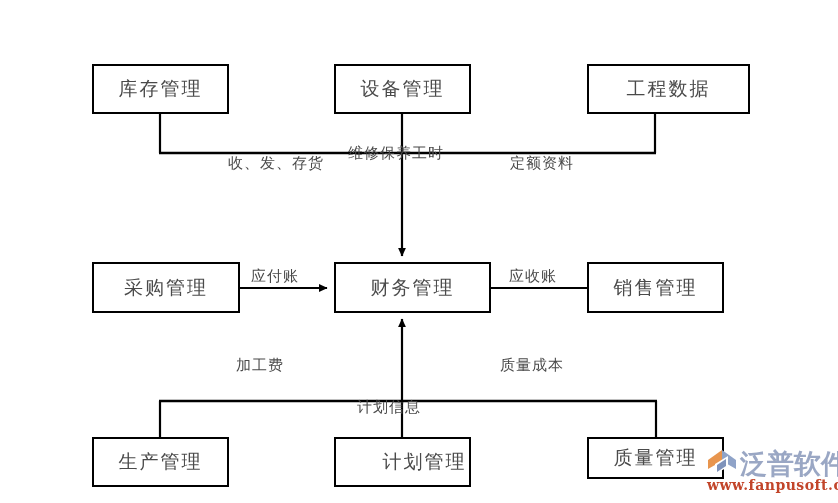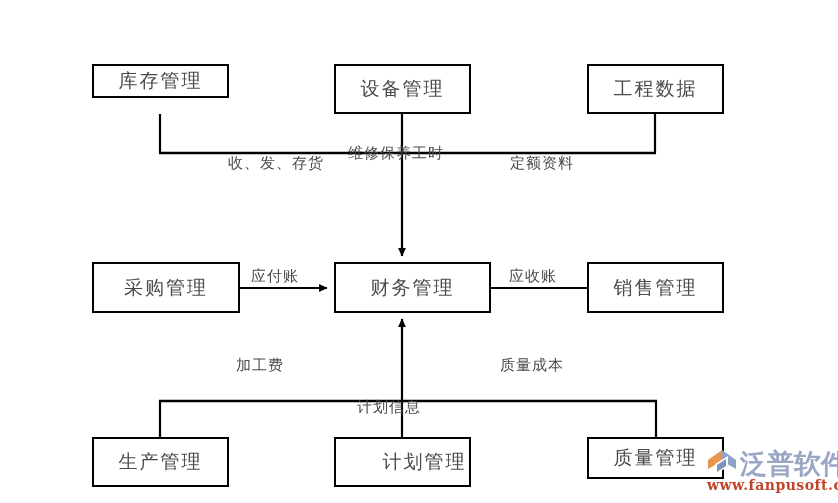--- a/index.html
+++ b/index.html
@@ -130,29 +130,29 @@
 
     <g>
       <path d="M159,401 L657,401" stroke="#000000" stroke-width="2.6" fill="none"></path>
     </g>
 
     <g>
       <path d="M402,437 L402,319" stroke="#000000" stroke-width="2.2" fill="none" marker-end="url(#arrowhead)"></path>
     </g>
   </svg>
 
-  <div class="node-box" style="left:92px; top:64px; width:137px; height:34px;">
+  <div class="node-box" style="left:92px; top:64px; width:137px; height:50px;">
     <span>库存管理</span>
   </div>
 
   <div class="node-box" style="left:334px; top:64px; width:137px; height:50px;text-align:right;">
     <span>设备管理</span>
   </div>
 
-  <div class="node-box" style="left:587px; top:64px; width:137px; height:50px;">
+  <div class="node-box" style="left:587px; top:64px; width:163px; height:50px;">
     <span>工程数据</span>
   </div>
 
   <div class="node-box" style="left:92px; top:262px; width:148px; height:51px;">
     <span>采购管理</span>
   </div>
 
   <div class="node-box" style="left:334px; top:262px; width:157px; height:51px;">
     <span>财务管理</span>
   </div>

